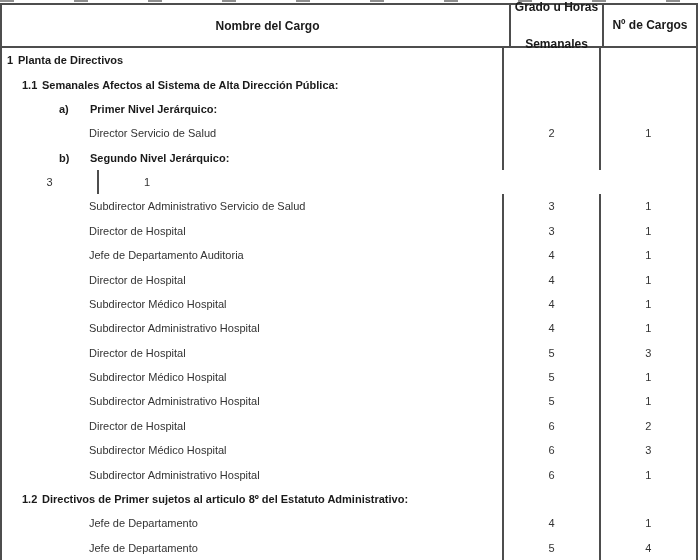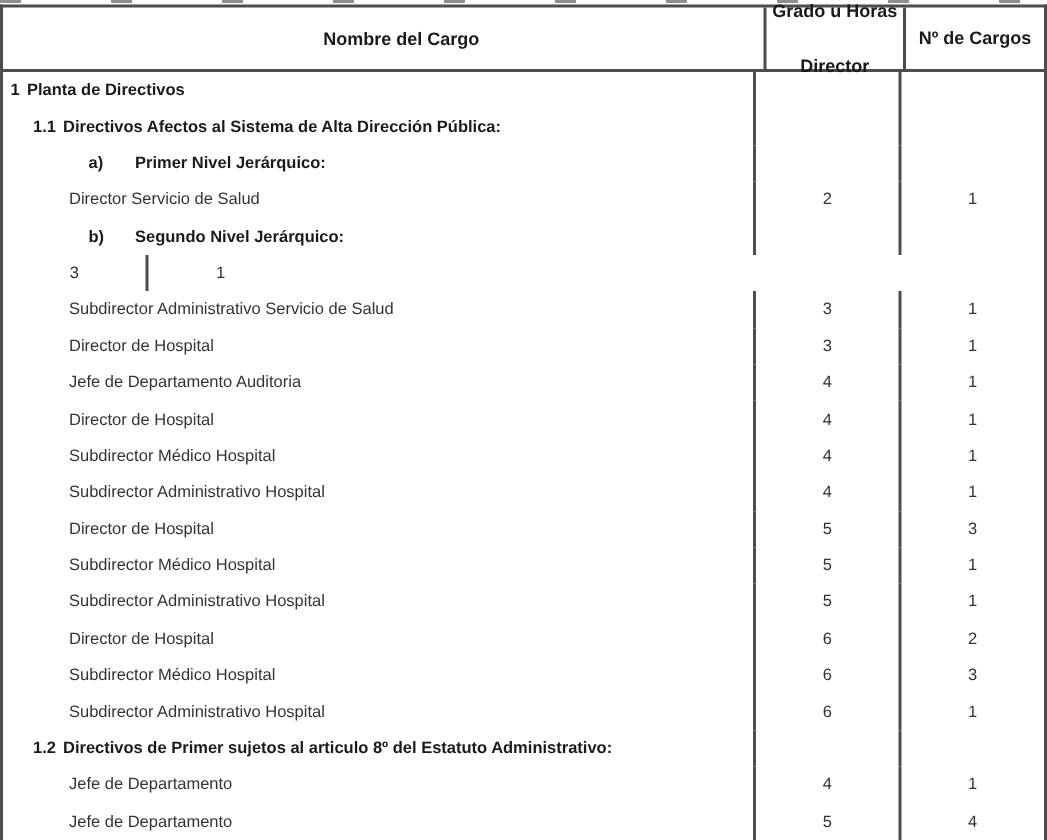--- a/index.html
+++ b/index.html
@@ -47,54 +47,54 @@
   .row .c-grado,
   .row .c-cargos{display:flex;align-items:center;justify-content:center;}
   .row .num{flex:0 0 auto;white-space:pre;}
   .row .label{white-space:nowrap;overflow:hidden;}
   .row.section1{font-weight:bold;color:var(--text-bold);}
   .row.section1 .num{margin-left:5px;width:11px;}
   .row.section2{font-weight:bold;color:var(--text-bold);}
   .row.section2 .num{margin-left:20px;width:20px;}
   .row.letter{font-weight:bold;color:var(--text-bold);}
   .row.letter .num{margin-left:57px;width:31px;}
-  .row.item .label{margin-left:44px;}
+  .row.item .label{margin-left:87px;}
 </style>
 </head>
 <body>
 
 <div class="top-dash"></div>
 
 <div class="doc-table">
   <div class="header-row">
     <div class="c-name">
       <span>Nombre del Cargo</span>
     </div>
     <div class="c-grado">
       <span>Grado u Horas</span>
-      <span>Director</span>
+      <span>Semanales</span>
     </div>
     <div class="c-cargos">
       <span>Nº de Cargos</span>
     </div>
   </div>
   <div class="tbody">
   <div class="row section1">
     <div class="c-name">
       <span class="num">1</span>
       <span class="label">Planta de Directivos</span>
     </div>
     <div class="c-grado"></div>
     <div class="c-cargos"></div>
   </div>
 
   <div class="row section2">
     <div class="c-name">
       <span class="num">1.1</span>
-      <span class="label">Directivos Afectos al Sistema de Alta Dirección Pública:</span>
+      <span class="label">Semanales Afectos al Sistema de Alta Dirección Pública:</span>
     </div>
     <div class="c-grado"></div>
     <div class="c-cargos"></div>
   </div>
 
   <div class="row letter">
     <div class="c-name">
       <span class="num">a)</span>
       <span class="label">Primer Nivel Jerárquico:</span>
     </div>

